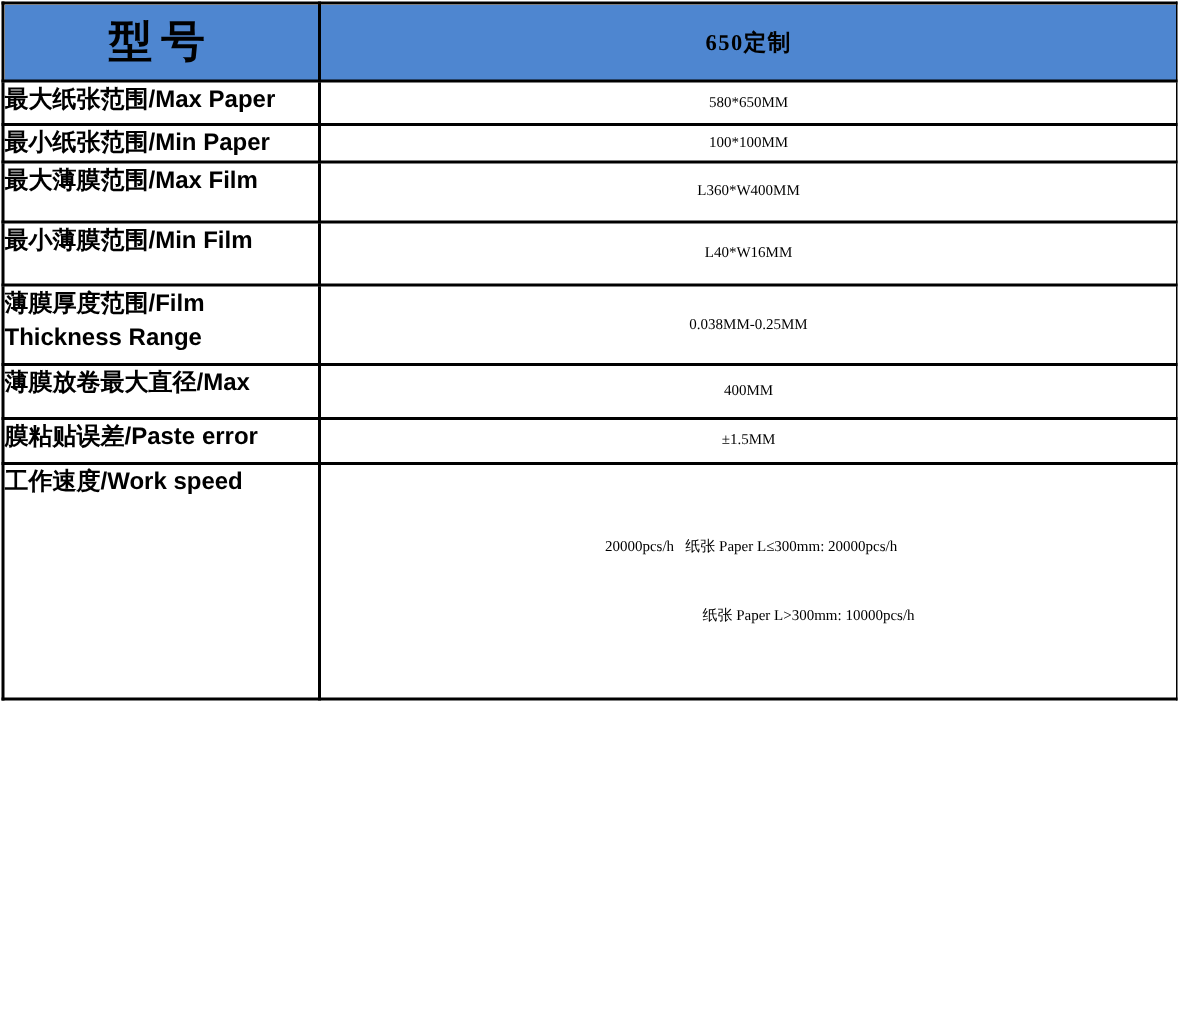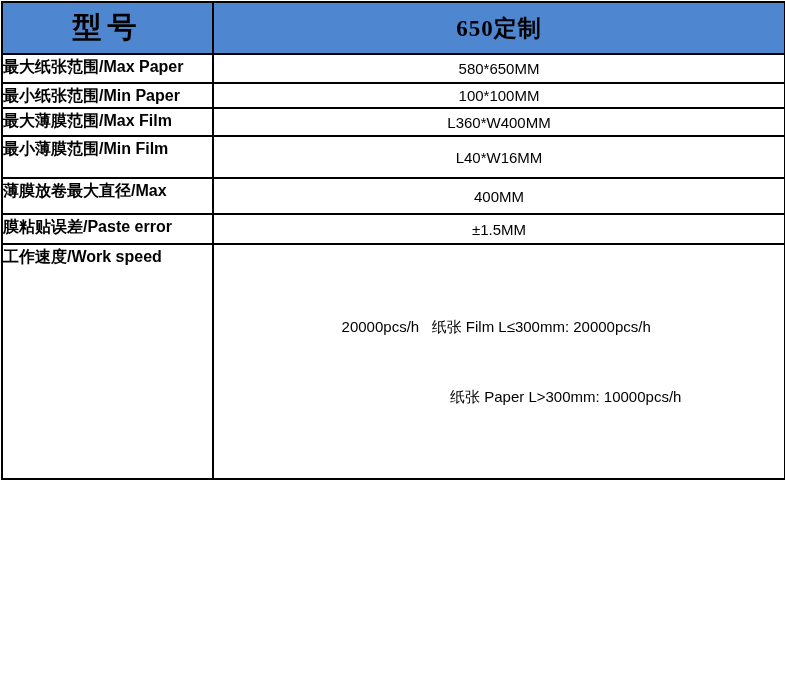--- a/index.html
+++ b/index.html
@@ -34,36 +34,36 @@
   
   tr.head th {
     background: var(--header-bg);
     font-family: "Liberation Serif", serif;
     font-weight: bold;
     text-align: center;
     vertical-align: middle;
     color: var(--text-color);
   }
   th.model-th { font-size: 29px; letter-spacing: 6px; }
-  th.value-th { font-size: 23px; letter-spacing: 1px; }
+  th.value-th { font-size: 15px; letter-spacing: 1px; }
 
   
   td.lbl {
     font-weight: bold;
     font-size: 16px;
     line-height: 1.45;
     vertical-align: top;
     text-align: left;
     padding: 1px 2px 0 3px;
   }
 
   
   td.val {
-    font-family: Liberation Sans, sans-serif;
-    font-size: 15px;
+    font-family: Liberation Serif, serif;
+    font-size: 10px;
     line-height: 1.55;
     text-align: center;
     vertical-align: middle;
     white-space: pre-wrap;
     padding: 1px 6px;
   }
 
   
   .speed-block { display: inline-block; text-align: left; }
   .speed-line2 { padding-left: 13ch; }
@@ -88,45 +88,49 @@
     <td class="lbl">最大纸张范围/Max Paper</td>
     <td class="val">580*650MM</td>
   </tr>
 
   <tr style="height:20px;">
     <td class="lbl">最小纸张范围/Min Paper</td>
     <td class="val">100*100MM</td>
   </tr>
 
 
-  <tr style="height:28px;">
+  <tr style="height:40px;">
     <td class="lbl">最大薄膜范围/Max Film</td>
     <td class="val">L360*W400MM</td>
   </tr>
 
   <tr style="height:42px;">
     <td class="lbl">最小薄膜范围/Min Film</td>
     <td class="val">L40*W16MM</td>
   </tr>
 
+  <tr style="height:53px;">
+    <td class="lbl">薄膜厚度范围/Film Thickness Range</td>
+    <td class="val">0.038MM-0.25MM</td>
+  </tr>
 
   <tr style="height:36px;">
     <td class="lbl">薄膜放卷最大直径/Max</td>
     <td class="val">400MM</td>
   </tr>
 
   <tr style="height:30px;padding-left:16px;">
     <td class="lbl">膜粘贴误差/Paste error</td>
     <td class="val">±1.5MM</td>
   </tr>
 
   <tr style="height:79px;">
     <td class="lbl">工作速度/Work speed</td>
     <td class="val">
       <span class="speed-block">
-        <div class="vline">20000pcs/h   纸张 Film L≤300mm: 20000pcs/h</div>
+        <div class="vline">20000pcs/h   纸张 Paper L≤300mm: 20000pcs/h</div>
         <div class="vline speed-line2">纸张 Paper L&gt;300mm: 10000pcs/h</div>
       </span>
     </td>
   </tr>
 
 </tbody>
   </table>
 
 </body></html>

